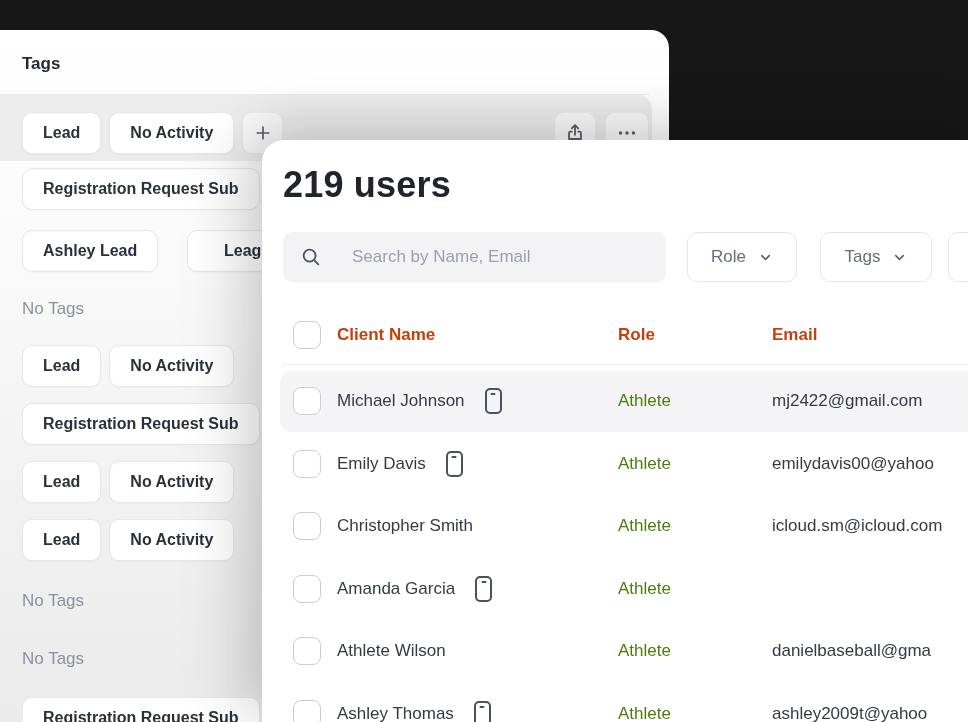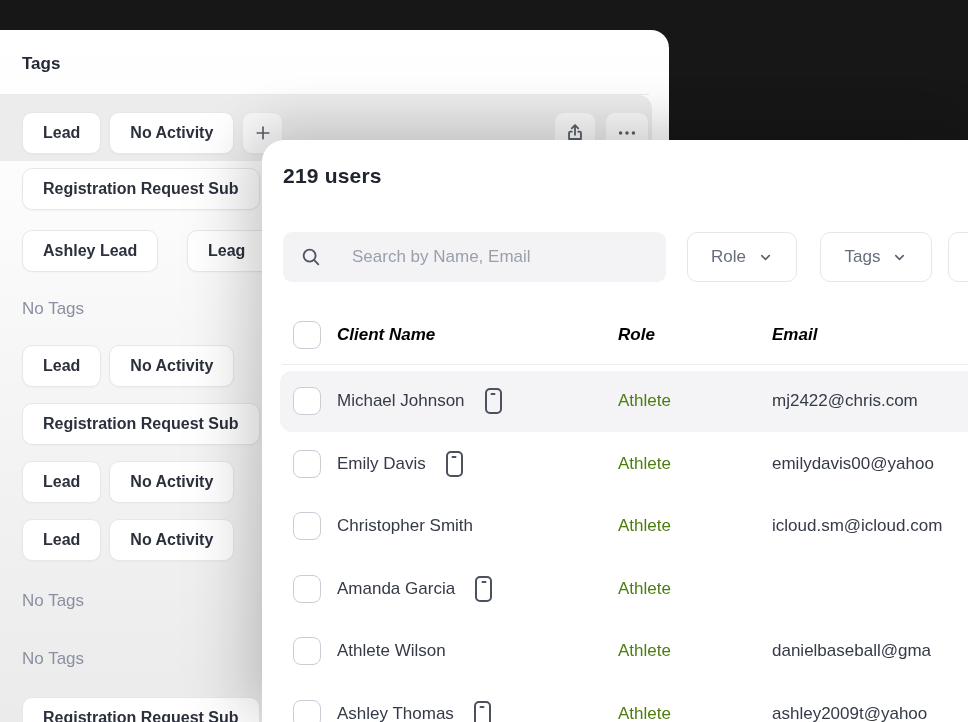--- a/index.html
+++ b/index.html
@@ -42,31 +42,31 @@
   .no-tags{
     position:absolute;left:22px;
     font-size:17px;font-weight:400;color:#8a90a1;
   }
   .band-btn{
     position:absolute;top:82px;height:42px;
     background:#fafafb;border:1px solid #ececef;border-radius:10px;
     display:flex;align-items:center;justify-content:center;
     color:#5a5f6a;box-sizing:border-box;
   }
-  .leag-chip{position:absolute;left:187px;width:120px;justify-content:flex-start;padding-left:20px;}
+  .leag-chip{position:absolute;left:187px;width:120px;justify-content:flex-start;padding-left:36px;}
   
   .users-modal{
     position:absolute;left:262px;top:140px;right:0;bottom:0;
     background:#ffffff;border-top-left-radius:22px;
     box-shadow:-28px 0 60px rgba(0,0,0,0.12), 0 -20px 50px rgba(0,0,0,0.10);
     overflow:hidden;
   }
   .users-title{
     position:absolute;left:21px;top:24px;
-    font-size:21px;font-weight:700;color:#20242f;letter-spacing:0.2px;
+    font-size:36px;font-weight:700;color:#20242f;letter-spacing:0.2px;
   }
   .controls{position:absolute;left:0;top:92px;right:0;height:50px;}
   .search-box{
     position:absolute;left:21px;top:0;width:383px;height:50px;
     background:#f3f3f5;border-radius:9px;display:flex;align-items:center;
     box-sizing:border-box;padding-left:17px;
   }
   .search-box input{
     border:none;background:transparent;outline:none;
     font-family:"Liberation Sans", sans-serif;
@@ -78,21 +78,21 @@
     background:#ffffff;border:1px solid #e6e6ea;border-radius:10px;
     display:flex;align-items:center;justify-content:center;gap:12px;
     font-size:17px;font-weight:500;color:#666d7c;
     box-sizing:border-box;cursor:pointer;
   }
   .filter-role{left:425px;width:110px;}
   .filter-tags{left:558px;width:112px;}
   .filter-cut{left:686px;width:70px;}
   
   .thead{position:absolute;left:0;right:0;top:170px;height:50px;}
-  .th{position:absolute;top:50%;transform:translateY(-50%);font-size:17px;font-weight:700;color:#000000;font-style:italic;}
+  .th{position:absolute;top:50%;transform:translateY(-50%);font-size:17px;font-weight:700;color:#c2410c;}
   .th-name{left:75px;}
   .th-role{left:356px;}
   .th-email{left:510px;}
   .head-divider{position:absolute;left:20px;right:0;top:224px;height:1px;background:#ededef;}
   .rows{position:absolute;left:0;right:0;top:230px;}
   .row{position:relative;height:62.5px;}
   .row.hl::before{
     content:"";position:absolute;left:18px;right:0;top:1px;bottom:1px;
     background:#f4f4f6;border-radius:12px 0 0 12px;
   }
@@ -224,21 +224,21 @@
   <div class="head-divider"></div>
 
   <div class="rows">
     <div class="row hl">
       <div class="checkbox"></div>
       <div class="cell-name">
           <span>Michael Johnson</span>
           <span class="phone"></span>
         </div>
       <div class="cell-role">Athlete</div>
-      <div class="cell-email">mj2422@chris.com</div>
+      <div class="cell-email">mj2422@gmail.com</div>
     </div>
     <div class="row">
       <div class="checkbox"></div>
       <div class="cell-name">
           <span>Emily Davis</span>
           <span class="phone"></span>
         </div>
       <div class="cell-role">Athlete</div>
       <div class="cell-email">emilydavis00@yahoo</div>
     </div>

